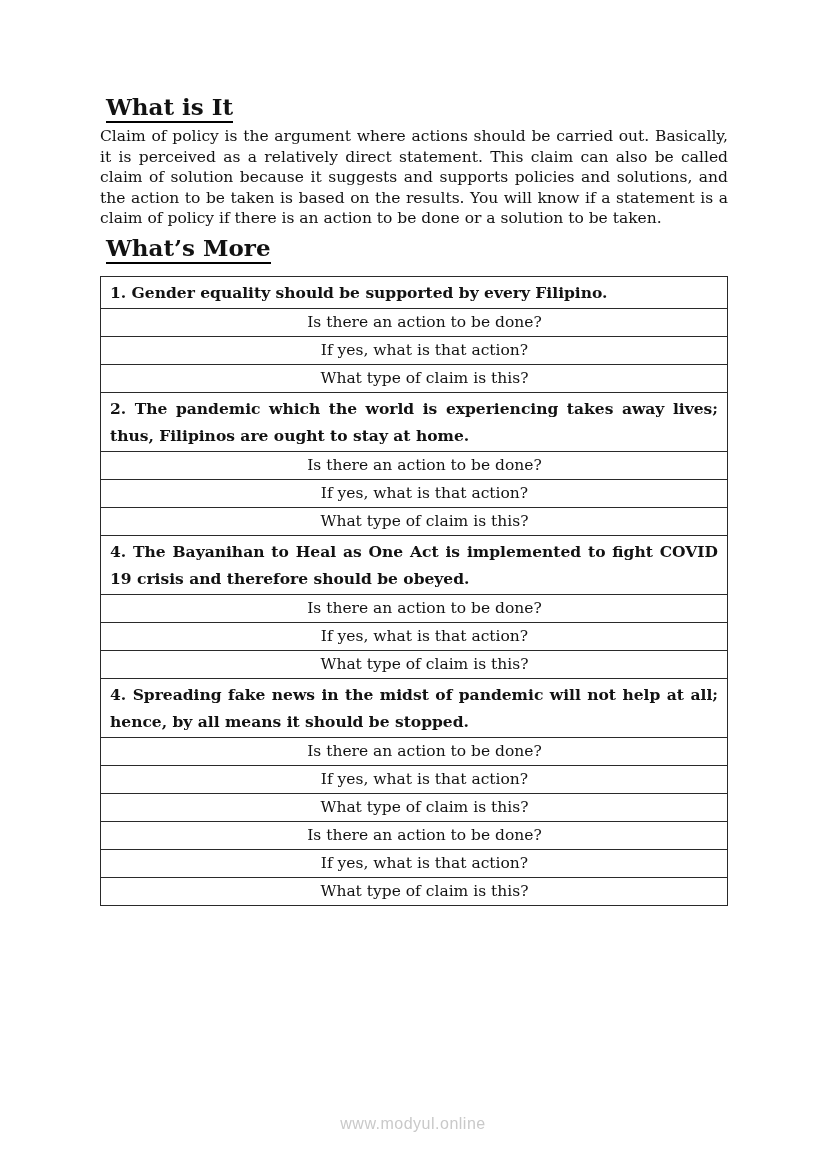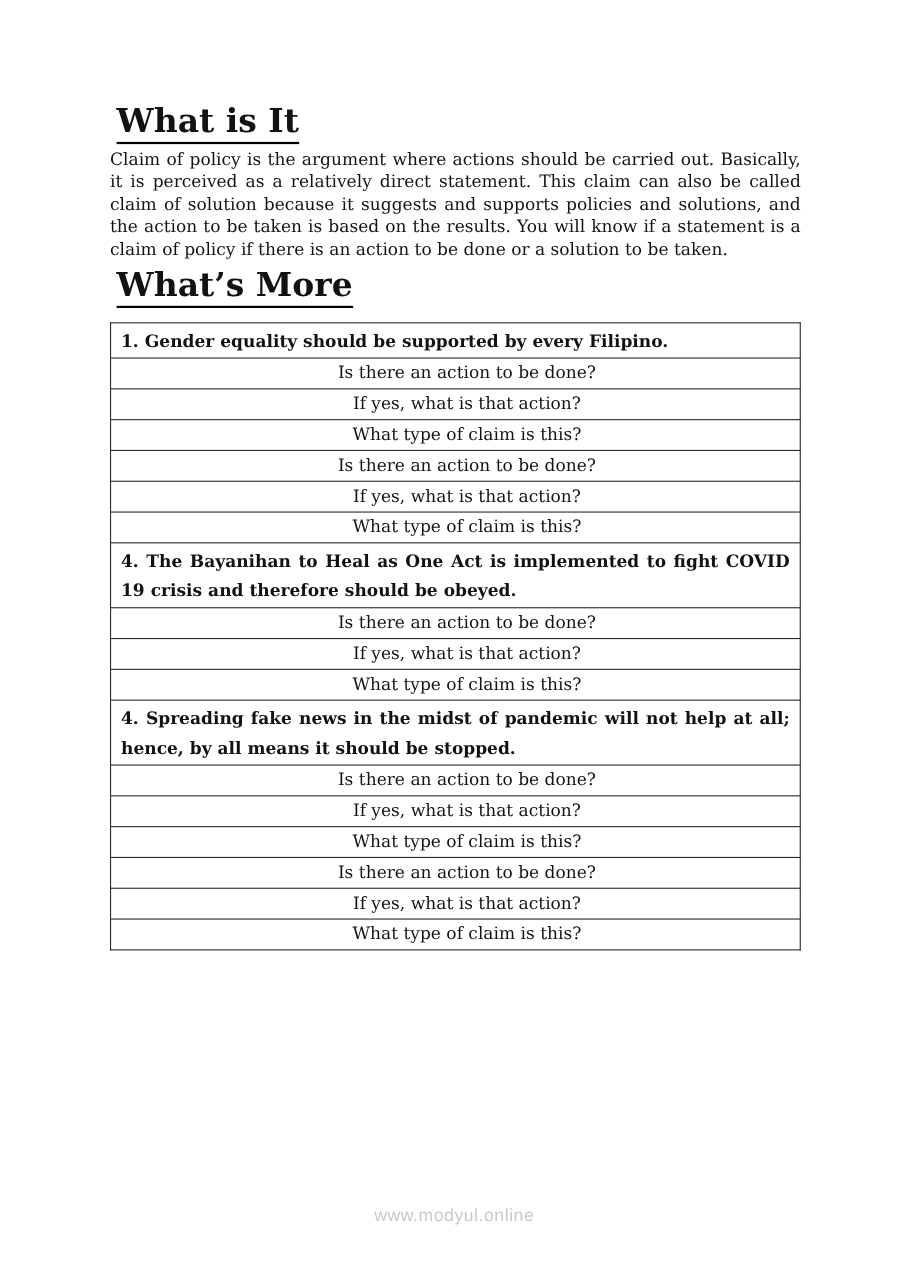--- a/index.html
+++ b/index.html
@@ -14,21 +14,21 @@
     overflow: hidden;
   }
   .content {
     position: absolute;
     left: 100px;
     top: 94px;
     width: 628px;
   }
   .sec-heading {
     margin: 0 0 6px 6px;
-    font-size: 30px;
+    font-size: 23px;
     font-weight: bold;
     line-height: 1.15;
   }
   .sec-heading .underlined {
     border-bottom: 2.5px solid #000;
     padding-bottom: 1px;
   }
   .body-par {
     margin: 0 0 6px 0;
     font-size: 15.5px;
@@ -66,21 +66,21 @@
     left: 0;
     top: 1096px;
     width: 826px;
     text-align: center;
   }
   .page-number {
     font-size: 16px;
     color: #1a1a1a;
   }
   .watermark {
-    margin-top: 1px;
+    margin-top: 19px;
     font-family: "Liberation Sans", sans-serif;
     font-size: 16px;
     letter-spacing: 0.5px;
     color: #c9c9c9;
   }
 </style>
 </head>
 <body>
 
 <div class="page">
@@ -101,20 +101,23 @@
         <tr>
           <td class="question-cell">Is there an action to be done?</td>
         </tr>
         <tr>
           <td class="question-cell">If yes, what is that action?</td>
         </tr>
         <tr>
           <td class="question-cell">What type of claim is this?</td>
         </tr>
 
+        <tr>
+          <td class="statement-cell">2. The pandemic which the world is experiencing takes away lives; thus, Filipinos are ought to stay at home.</td>
+        </tr>
         <tr>
           <td class="question-cell">Is there an action to be done?</td>
         </tr>
         <tr>
           <td class="question-cell">If yes, what is that action?</td>
         </tr>
         <tr>
           <td class="question-cell">What type of claim is this?</td>
         </tr>
 

